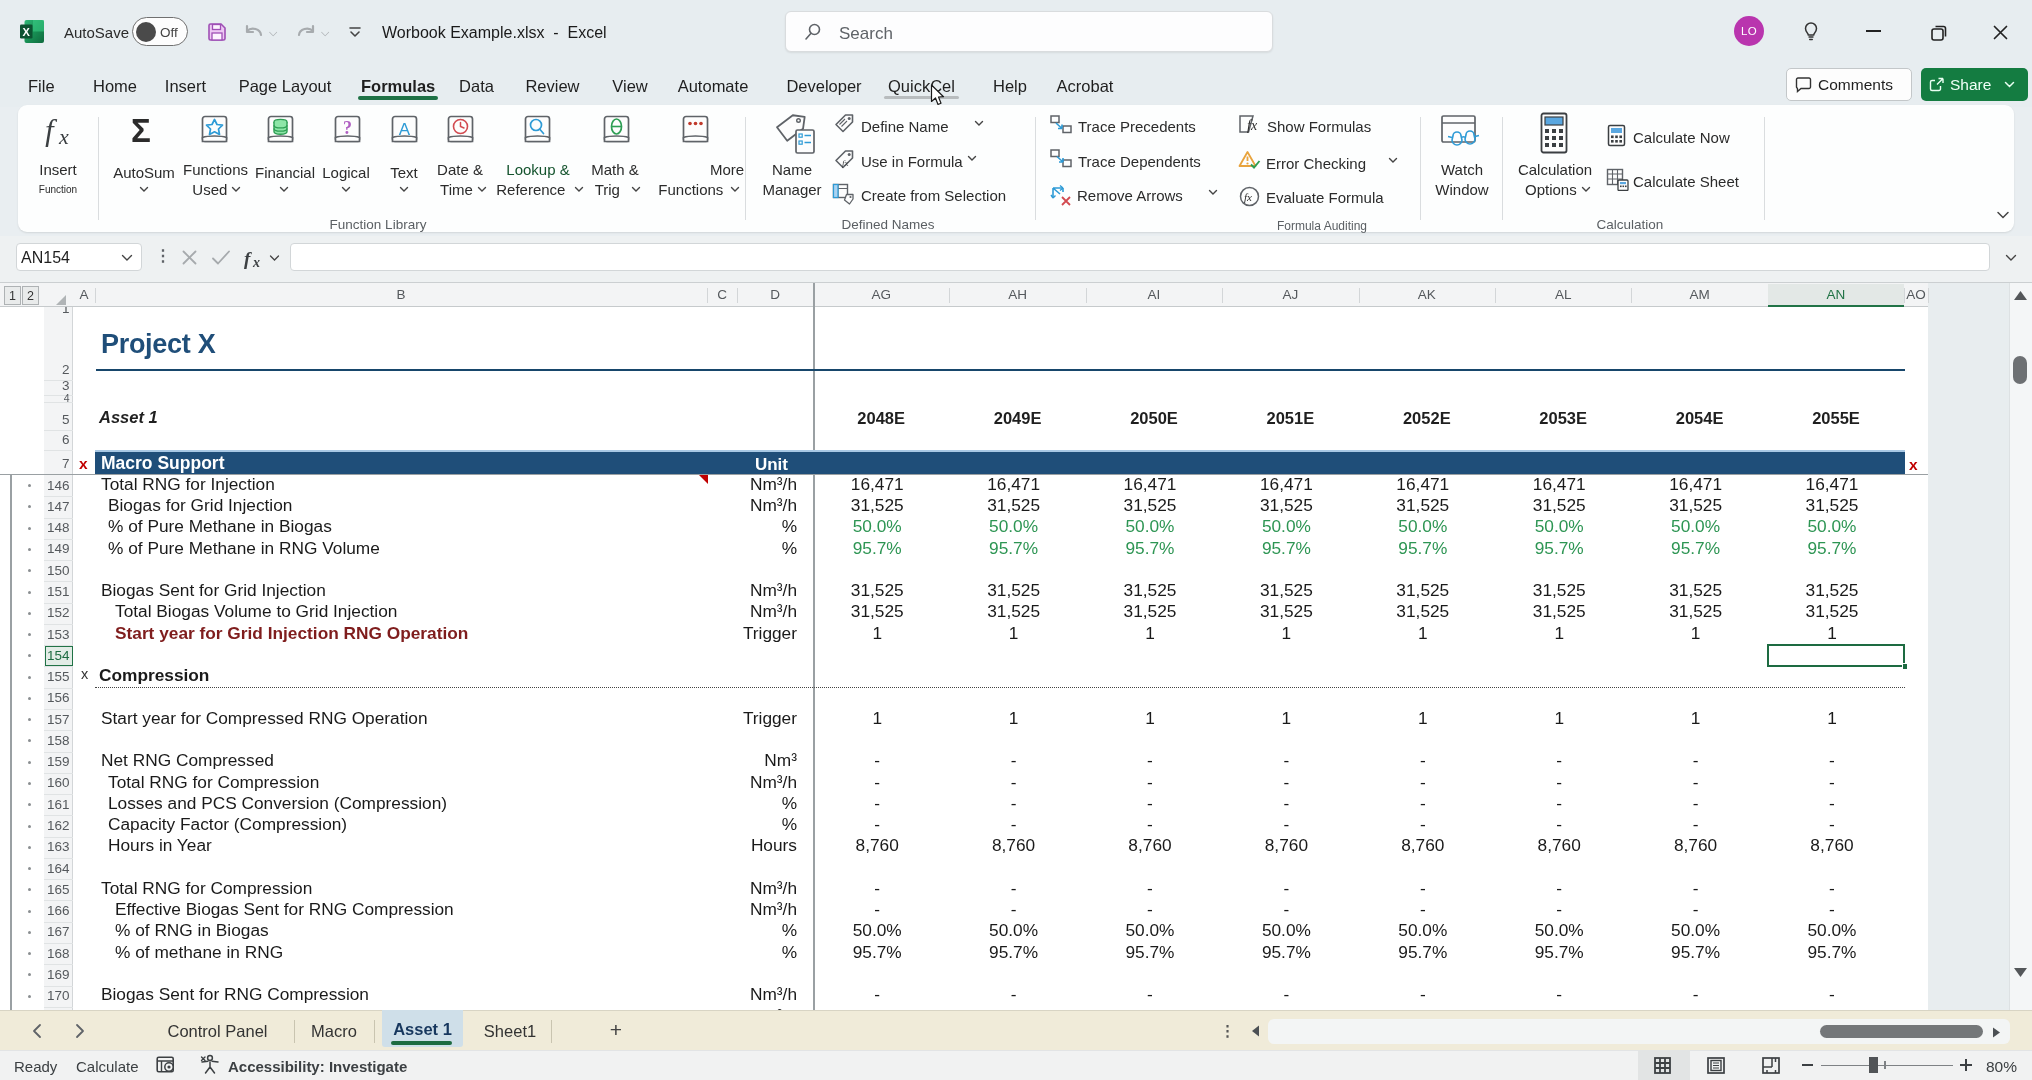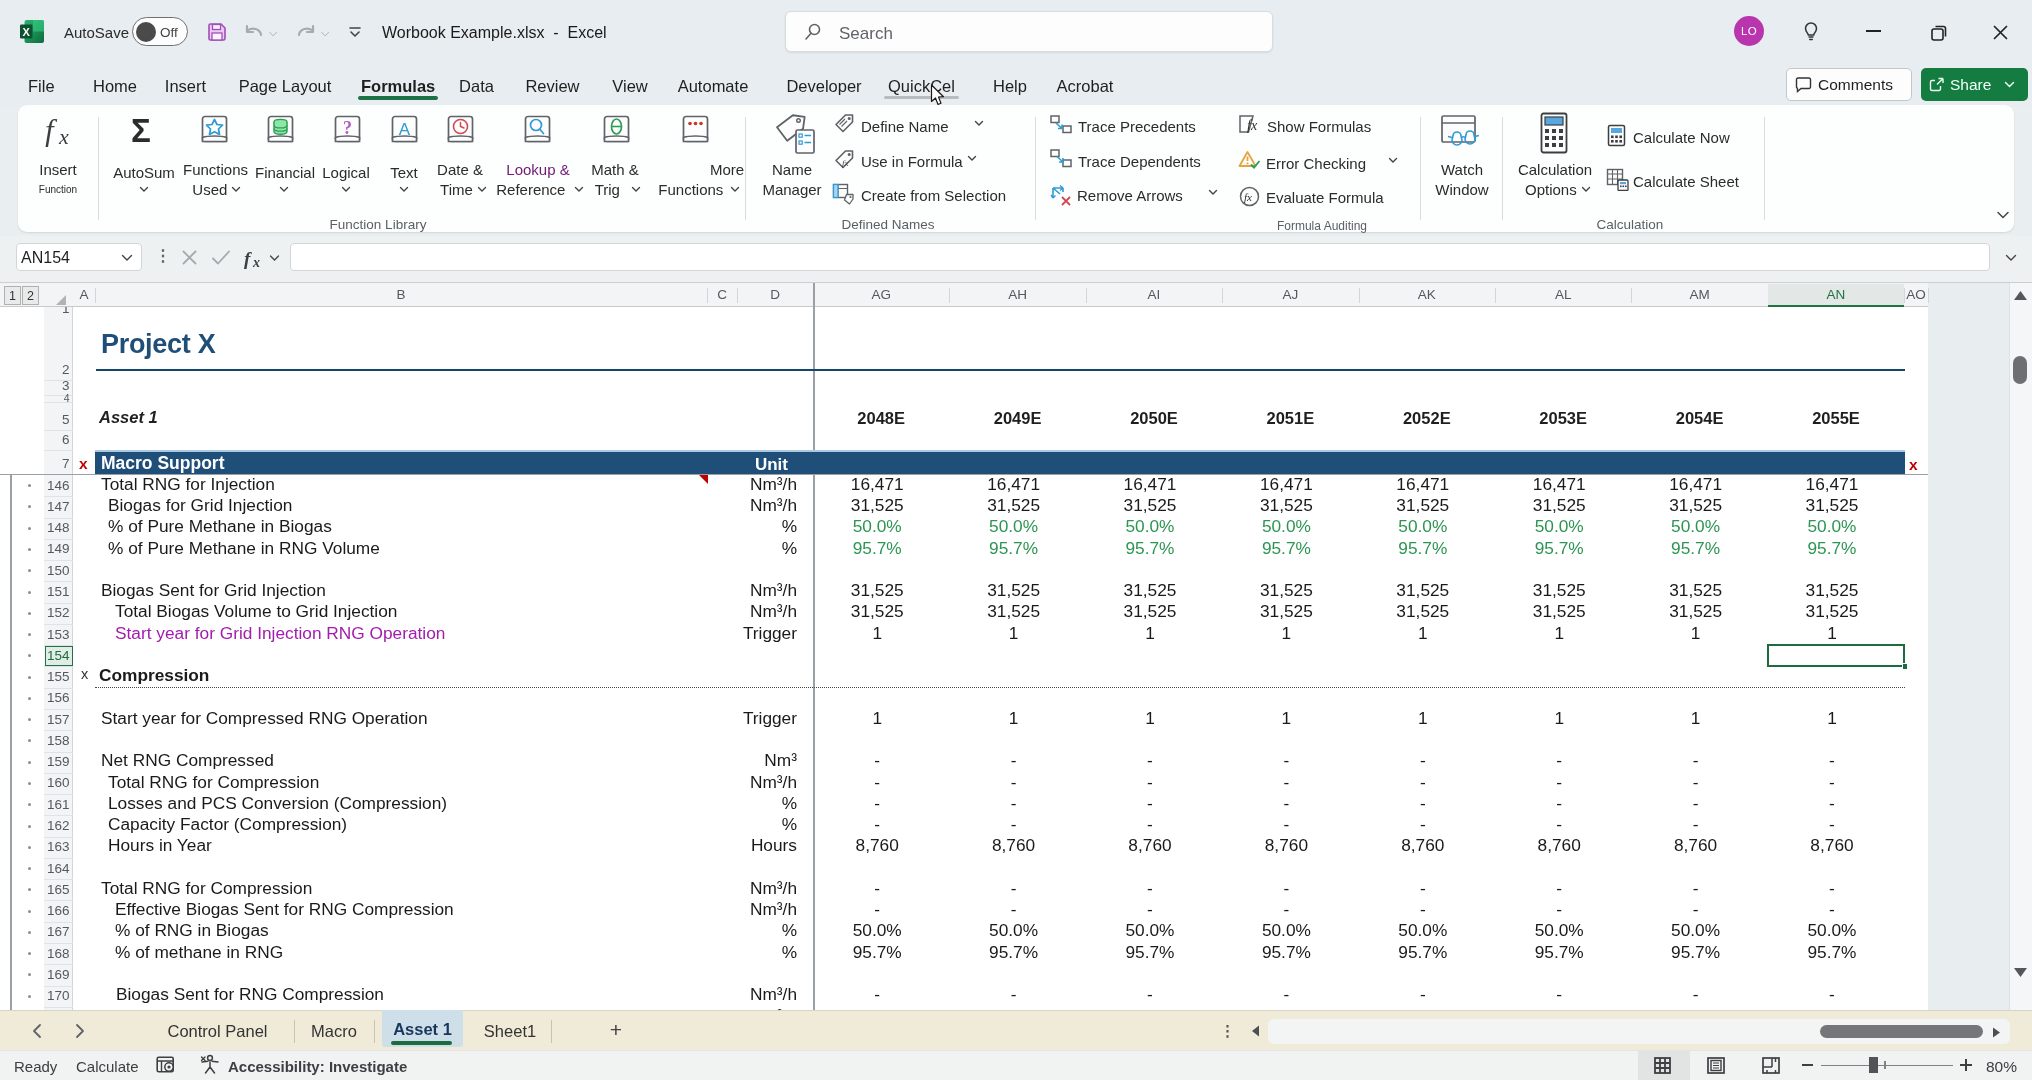--- a/index.html
+++ b/index.html
@@ -173,21 +173,21 @@
 <div class="abs tt" style="left:429px;top:180.0px;width:55px;font-size:15px;color:#2b2b2b;font-weight:400;line-height:19px;text-align:center">Time</div>
 <svg class="abs" style="left:477px;top:186px" width="10" height="7" viewBox="0 0 10 7">
       <path d="M1.5 1.5 L5 5 L8.5 1.5" fill="none" stroke="#444" stroke-width="1.4" stroke-linecap="round"></path>
     </svg>
 <svg class="abs" style="left:522px;top:115px" width="31" height="31" viewBox="0 0 31 31">
 <rect x="3.5" y="1.5" width="24" height="25" rx="2.5" fill="#fdfdfd" stroke="#5f6368" stroke-width="1.7"></rect>
 <path d="M3.5 22.5 C9 20.5 22 20.5 27.5 22.5 V26.5 L3.5 26.5 Z" fill="#fdfdfd" stroke="#5f6368" stroke-width="1.7"></path>
 <circle cx="14" cy="10" r="5.5" fill="none" stroke="#2e9bd6" stroke-width="1.7"></circle>
       <path d="M17.8 14.2 L21.5 18.5" stroke="#2e9bd6" stroke-width="1.7" stroke-linecap="round"></path>
     </svg>
-<div class="abs tt" style="left:503px;top:160.0px;width:70px;font-size:15px;color:#701a75;font-weight:400;line-height:19px;text-align:center">Lookup &amp;</div>
+<div class="abs tt" style="left:503px;top:160.0px;width:70px;font-size:15px;color:#14532d;font-weight:400;line-height:19px;text-align:center">Lookup &amp;</div>
 <div class="abs tt" style="left:495px;top:180.0px;width:80px;font-size:15px;color:#2b2b2b;font-weight:400;line-height:19px;text-align:center">Reference&nbsp;&nbsp;</div>
 <svg class="abs" style="left:574px;top:186px" width="10" height="7" viewBox="0 0 10 7">
       <path d="M1.5 1.5 L5 5 L8.5 1.5" fill="none" stroke="#444" stroke-width="1.4" stroke-linecap="round"></path>
     </svg>
 <svg class="abs" style="left:601px;top:115px" width="31" height="31" viewBox="0 0 31 31">
 <rect x="3.5" y="1.5" width="24" height="25" rx="2.5" fill="#fdfdfd" stroke="#5f6368" stroke-width="1.7"></rect>
 <path d="M3.5 22.5 C9 20.5 22 20.5 27.5 22.5 V26.5 L3.5 26.5 Z" fill="#fdfdfd" stroke="#5f6368" stroke-width="1.7"></path>
 <ellipse cx="15.5" cy="11.5" rx="5" ry="7.5" fill="none" stroke="#2e9e54" stroke-width="1.7"></ellipse>
       <path d="M11 11.5 H20" stroke="#2e9e54" stroke-width="1.6"></path>
     </svg>
@@ -571,21 +571,21 @@
 <div class="abs tt" style="left:115px;top:601.3px;font-size:17.3px;color:#1a1a1a;font-weight:400;line-height:21.3px;">Total Biogas Volume to Grid Injection</div>
 <div class="abs tt" style="left:609px;top:601.3px;width:188px;font-size:17.3px;color:#1a1a1a;font-weight:400;line-height:21.3px;text-align:right">Nm³/h</div>
 <div class="abs tt" style="left:809.0px;top:601.3px;width:136.4px;font-size:17.3px;color:#1a1a1a;font-weight:400;line-height:21.3px;text-align:center">31,525</div>
 <div class="abs tt" style="left:945.4px;top:601.3px;width:136.4px;font-size:17.3px;color:#1a1a1a;font-weight:400;line-height:21.3px;text-align:center">31,525</div>
 <div class="abs tt" style="left:1081.8px;top:601.3px;width:136.4px;font-size:17.3px;color:#1a1a1a;font-weight:400;line-height:21.3px;text-align:center">31,525</div>
 <div class="abs tt" style="left:1218.2px;top:601.3px;width:136.4px;font-size:17.3px;color:#1a1a1a;font-weight:400;line-height:21.3px;text-align:center">31,525</div>
 <div class="abs tt" style="left:1354.6px;top:601.3px;width:136.4px;font-size:17.3px;color:#1a1a1a;font-weight:400;line-height:21.3px;text-align:center">31,525</div>
 <div class="abs tt" style="left:1491.0px;top:601.3px;width:136.4px;font-size:17.3px;color:#1a1a1a;font-weight:400;line-height:21.3px;text-align:center">31,525</div>
 <div class="abs tt" style="left:1627.4px;top:601.3px;width:136.4px;font-size:17.3px;color:#1a1a1a;font-weight:400;line-height:21.3px;text-align:center">31,525</div>
 <div class="abs tt" style="left:1763.8000000000002px;top:601.3px;width:136.4px;font-size:17.3px;color:#1a1a1a;font-weight:400;line-height:21.3px;text-align:center">31,525</div>
-<div class="abs tt" style="left:115px;top:622.6px;font-size:17.3px;color:#a21caf;font-weight:400;line-height:21.3px;">Start year for Grid Injection RNG Operation</div>
+<div class="abs tt" style="left:115px;top:622.6px;font-size:17.3px;color:#7f1d1d;font-weight:700;line-height:21.3px;">Start year for Grid Injection RNG Operation</div>
 <div class="abs tt" style="left:609px;top:622.6px;width:188px;font-size:17.3px;color:#1a1a1a;font-weight:400;line-height:21.3px;text-align:right">Trigger</div>
 <div class="abs tt" style="left:809.0px;top:622.6px;width:136.4px;font-size:17.3px;color:#1a1a1a;font-weight:400;line-height:21.3px;text-align:center">1</div>
 <div class="abs tt" style="left:945.4px;top:622.6px;width:136.4px;font-size:17.3px;color:#1a1a1a;font-weight:400;line-height:21.3px;text-align:center">1</div>
 <div class="abs tt" style="left:1081.8px;top:622.6px;width:136.4px;font-size:17.3px;color:#1a1a1a;font-weight:400;line-height:21.3px;text-align:center">1</div>
 <div class="abs tt" style="left:1218.2px;top:622.6px;width:136.4px;font-size:17.3px;color:#1a1a1a;font-weight:400;line-height:21.3px;text-align:center">1</div>
 <div class="abs tt" style="left:1354.6px;top:622.6px;width:136.4px;font-size:17.3px;color:#1a1a1a;font-weight:400;line-height:21.3px;text-align:center">1</div>
 <div class="abs tt" style="left:1491.0px;top:622.6px;width:136.4px;font-size:17.3px;color:#1a1a1a;font-weight:400;line-height:21.3px;text-align:center">1</div>
 <div class="abs tt" style="left:1627.4px;top:622.6px;width:136.4px;font-size:17.3px;color:#1a1a1a;font-weight:400;line-height:21.3px;text-align:center">1</div>
 <div class="abs tt" style="left:1763.8000000000002px;top:622.6px;width:136.4px;font-size:17.3px;color:#1a1a1a;font-weight:400;line-height:21.3px;text-align:center">1</div>
 <div class="abs tt" style="left:99px;top:665.1px;font-size:17.3px;color:#1a1a1a;font-weight:700;line-height:21.3px;">Compression</div>
@@ -684,21 +684,21 @@
 <div class="abs tt" style="left:115px;top:941.6px;font-size:17.3px;color:#1a1a1a;font-weight:400;line-height:21.3px;">% of methane in RNG</div>
 <div class="abs tt" style="left:609px;top:941.6px;width:188px;font-size:17.3px;color:#1a1a1a;font-weight:400;line-height:21.3px;text-align:right">%</div>
 <div class="abs tt" style="left:809.0px;top:941.6px;width:136.4px;font-size:17.3px;color:#1a1a1a;font-weight:400;line-height:21.3px;text-align:center">95.7%</div>
 <div class="abs tt" style="left:945.4px;top:941.6px;width:136.4px;font-size:17.3px;color:#1a1a1a;font-weight:400;line-height:21.3px;text-align:center">95.7%</div>
 <div class="abs tt" style="left:1081.8px;top:941.6px;width:136.4px;font-size:17.3px;color:#1a1a1a;font-weight:400;line-height:21.3px;text-align:center">95.7%</div>
 <div class="abs tt" style="left:1218.2px;top:941.6px;width:136.4px;font-size:17.3px;color:#1a1a1a;font-weight:400;line-height:21.3px;text-align:center">95.7%</div>
 <div class="abs tt" style="left:1354.6px;top:941.6px;width:136.4px;font-size:17.3px;color:#1a1a1a;font-weight:400;line-height:21.3px;text-align:center">95.7%</div>
 <div class="abs tt" style="left:1491.0px;top:941.6px;width:136.4px;font-size:17.3px;color:#1a1a1a;font-weight:400;line-height:21.3px;text-align:center">95.7%</div>
 <div class="abs tt" style="left:1627.4px;top:941.6px;width:136.4px;font-size:17.3px;color:#1a1a1a;font-weight:400;line-height:21.3px;text-align:center">95.7%</div>
 <div class="abs tt" style="left:1763.8000000000002px;top:941.6px;width:136.4px;font-size:17.3px;color:#1a1a1a;font-weight:400;line-height:21.3px;text-align:center">95.7%</div>
-<div class="abs tt" style="left:101px;top:984.2px;font-size:17.3px;color:#1a1a1a;font-weight:400;line-height:21.3px;margin-left:15px;">Biogas Sent for RNG Compression</div>
+<div class="abs tt" style="left:101px;top:984.2px;font-size:17.3px;color:#1a1a1a;font-weight:400;line-height:21.3px;">Biogas Sent for RNG Compression</div>
 <div class="abs tt" style="left:609px;top:984.2px;width:188px;font-size:17.3px;color:#1a1a1a;font-weight:400;line-height:21.3px;text-align:right">Nm³/h</div>
 <div class="abs tt" style="left:809.0px;top:984.2px;width:136.4px;font-size:17.3px;color:#1a1a1a;font-weight:400;line-height:21.3px;text-align:center">-</div>
 <div class="abs tt" style="left:945.4px;top:984.2px;width:136.4px;font-size:17.3px;color:#1a1a1a;font-weight:400;line-height:21.3px;text-align:center">-</div>
 <div class="abs tt" style="left:1081.8px;top:984.2px;width:136.4px;font-size:17.3px;color:#1a1a1a;font-weight:400;line-height:21.3px;text-align:center">-</div>
 <div class="abs tt" style="left:1218.2px;top:984.2px;width:136.4px;font-size:17.3px;color:#1a1a1a;font-weight:400;line-height:21.3px;text-align:center">-</div>
 <div class="abs tt" style="left:1354.6px;top:984.2px;width:136.4px;font-size:17.3px;color:#1a1a1a;font-weight:400;line-height:21.3px;text-align:center">-</div>
 <div class="abs tt" style="left:1491.0px;top:984.2px;width:136.4px;font-size:17.3px;color:#1a1a1a;font-weight:400;line-height:21.3px;text-align:center">-</div>
 <div class="abs tt" style="left:1627.4px;top:984.2px;width:136.4px;font-size:17.3px;color:#1a1a1a;font-weight:400;line-height:21.3px;text-align:center">-</div>
 <div class="abs tt" style="left:1763.8000000000002px;top:984.2px;width:136.4px;font-size:17.3px;color:#1a1a1a;font-weight:400;line-height:21.3px;text-align:center">-</div>
 <div class="abs tt" style="left:115px;top:1005.5px;font-size:17.3px;color:#1a1a1a;font-weight:400;line-height:21.3px;">Total Biogas Volume to Compression</div>

